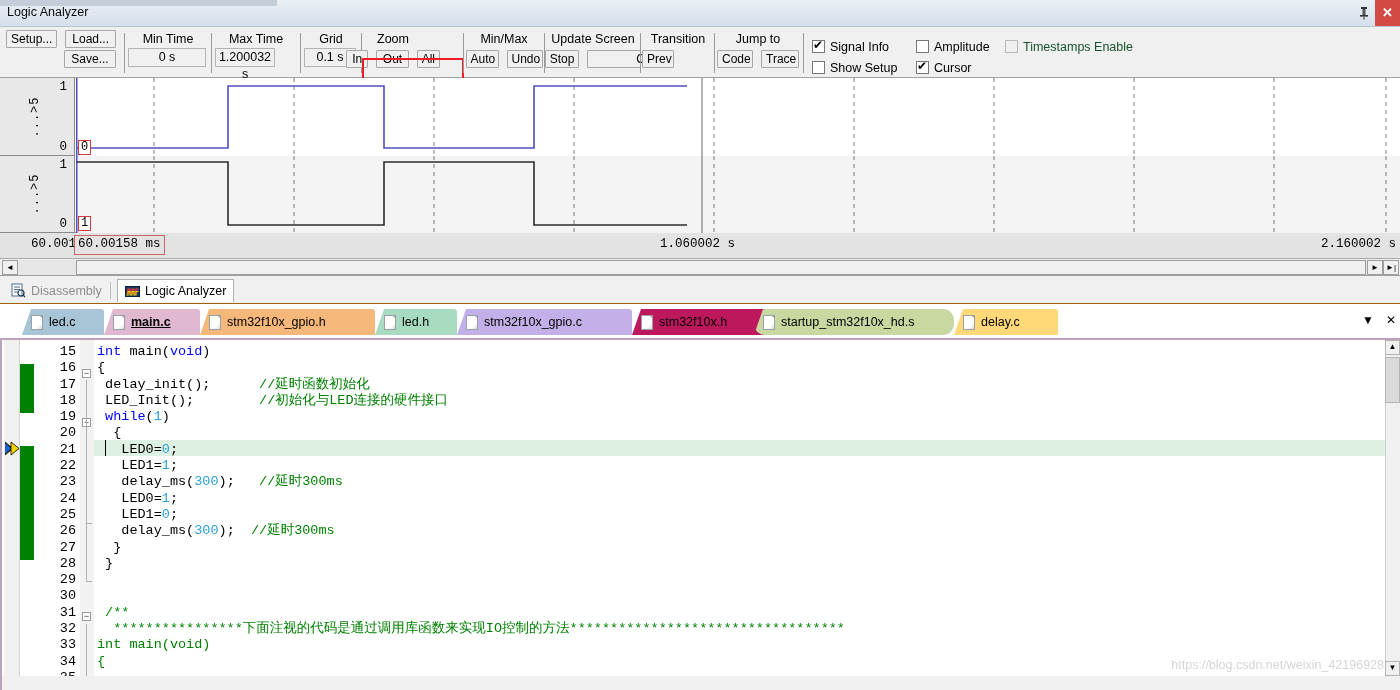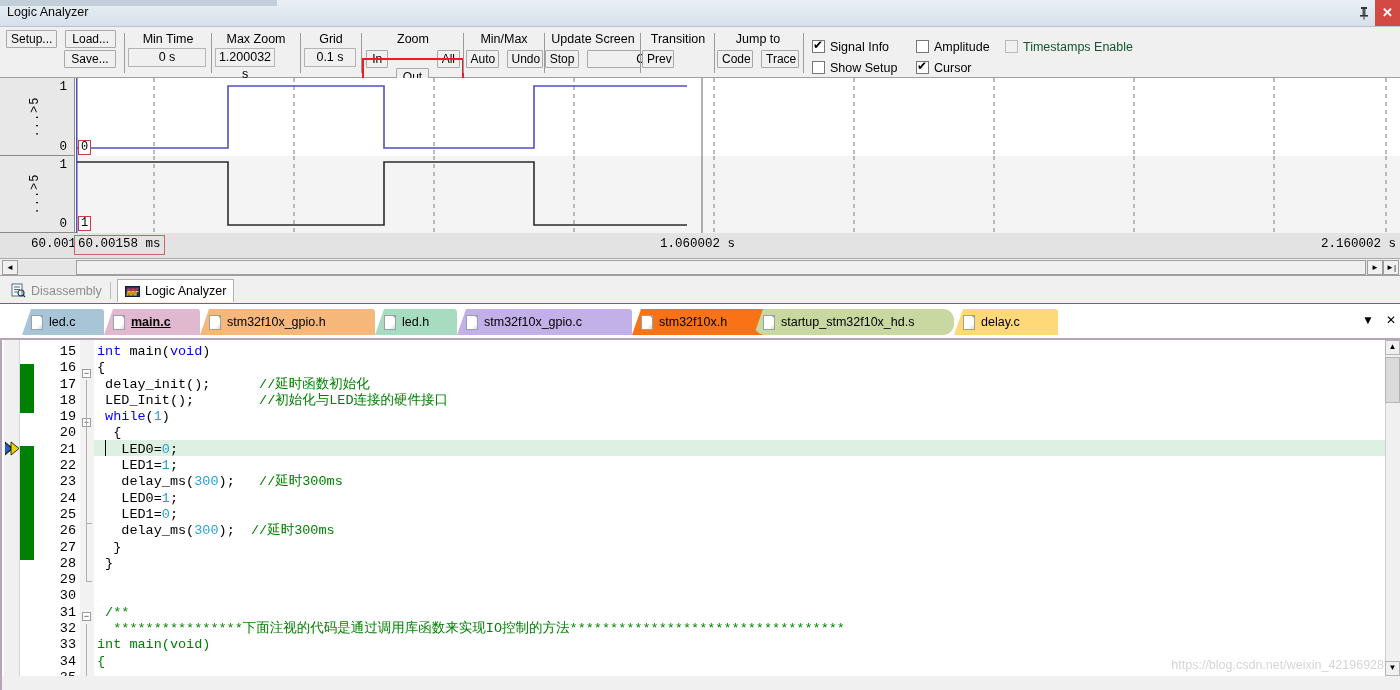--- a/index.html
+++ b/index.html
@@ -329,38 +329,38 @@
     <div class="sep" style="left:124px;"></div>
 
     <div class="grp" style="left:128px; width:80px;">
       <div class="gtitle">Min Time</div>
       <div class="fieldbox" style="width:78px;">0 s</div>
     </div>
 
     <div class="sep" style="left:211px;"></div>
 
     <div class="grp" style="left:215px; width:82px;">
-      <div class="gtitle">Max Zoom</div>
+      <div class="gtitle">Max Time</div>
       <div class="fieldbox" style="width:60px;">1.200032 s</div>
     </div>
 
     <div class="sep" style="left:300px;"></div>
 
     <div class="grp" style="left:304px; width:54px;">
       <div class="gtitle">Grid</div>
       <div class="fieldbox" style="width:52px;">0.1 s</div>
     </div>
 
     <div class="sep" style="left:361px;"></div>
 
-    <div class="grp" style="left:366px; width:94px;">
+    <div class="grp" style="left:346px; width:94px;">
       <div class="gtitle">Zoom</div>
       <div class="grow">
         <button class="btn" style="width:26px;">In</button>
-        <button class="btn" style="width:39px;margin-top:18px;">Out</button>
+        <button class="btn" style="width:39px;">Out</button>
         <button class="btn" style="width:26px;">All</button>
       </div>
     </div>
     <div class="zoombox"></div>
 
     <div class="sep" style="left:463px;"></div>
 
     <div class="grp" style="left:467px; width:74px;">
       <div class="gtitle">Min/Max</div>
       <div class="grow">
@@ -539,21 +539,21 @@
       <span class="flabel">stm32f10x_gpio.h</span>
     </div>
     <div class="ftab" style="left:375px; width:82px;  background:#a8dcc0;">
       <span class="fico"></span>
       <span class="flabel">led.h</span>
     </div>
     <div class="ftab" style="left:457px; width:175px; background:#c4b0e8;">
       <span class="fico"></span>
       <span class="flabel">stm32f10x_gpio.c</span>
     </div>
-    <div class="ftab" style="left:632px; width:138px; background:#f97316;">
+    <div class="ftab" style="left:632px; width:138px; background:#be185d;">
       <span class="fico"></span>
       <span class="flabel">stm32f10x.h</span>
     </div>
     <div class="ftab" style="left:754px; width:200px; background:#c8d8a0;border-radius:11px;">
       <span class="fico"></span>
       <span class="flabel">startup_stm32f10x_hd.s</span>
     </div>
     <div class="ftab" style="left:954px; width:104px; background:#ffd978;">
       <span class="fico"></span>
       <span class="flabel">delay.c</span>

